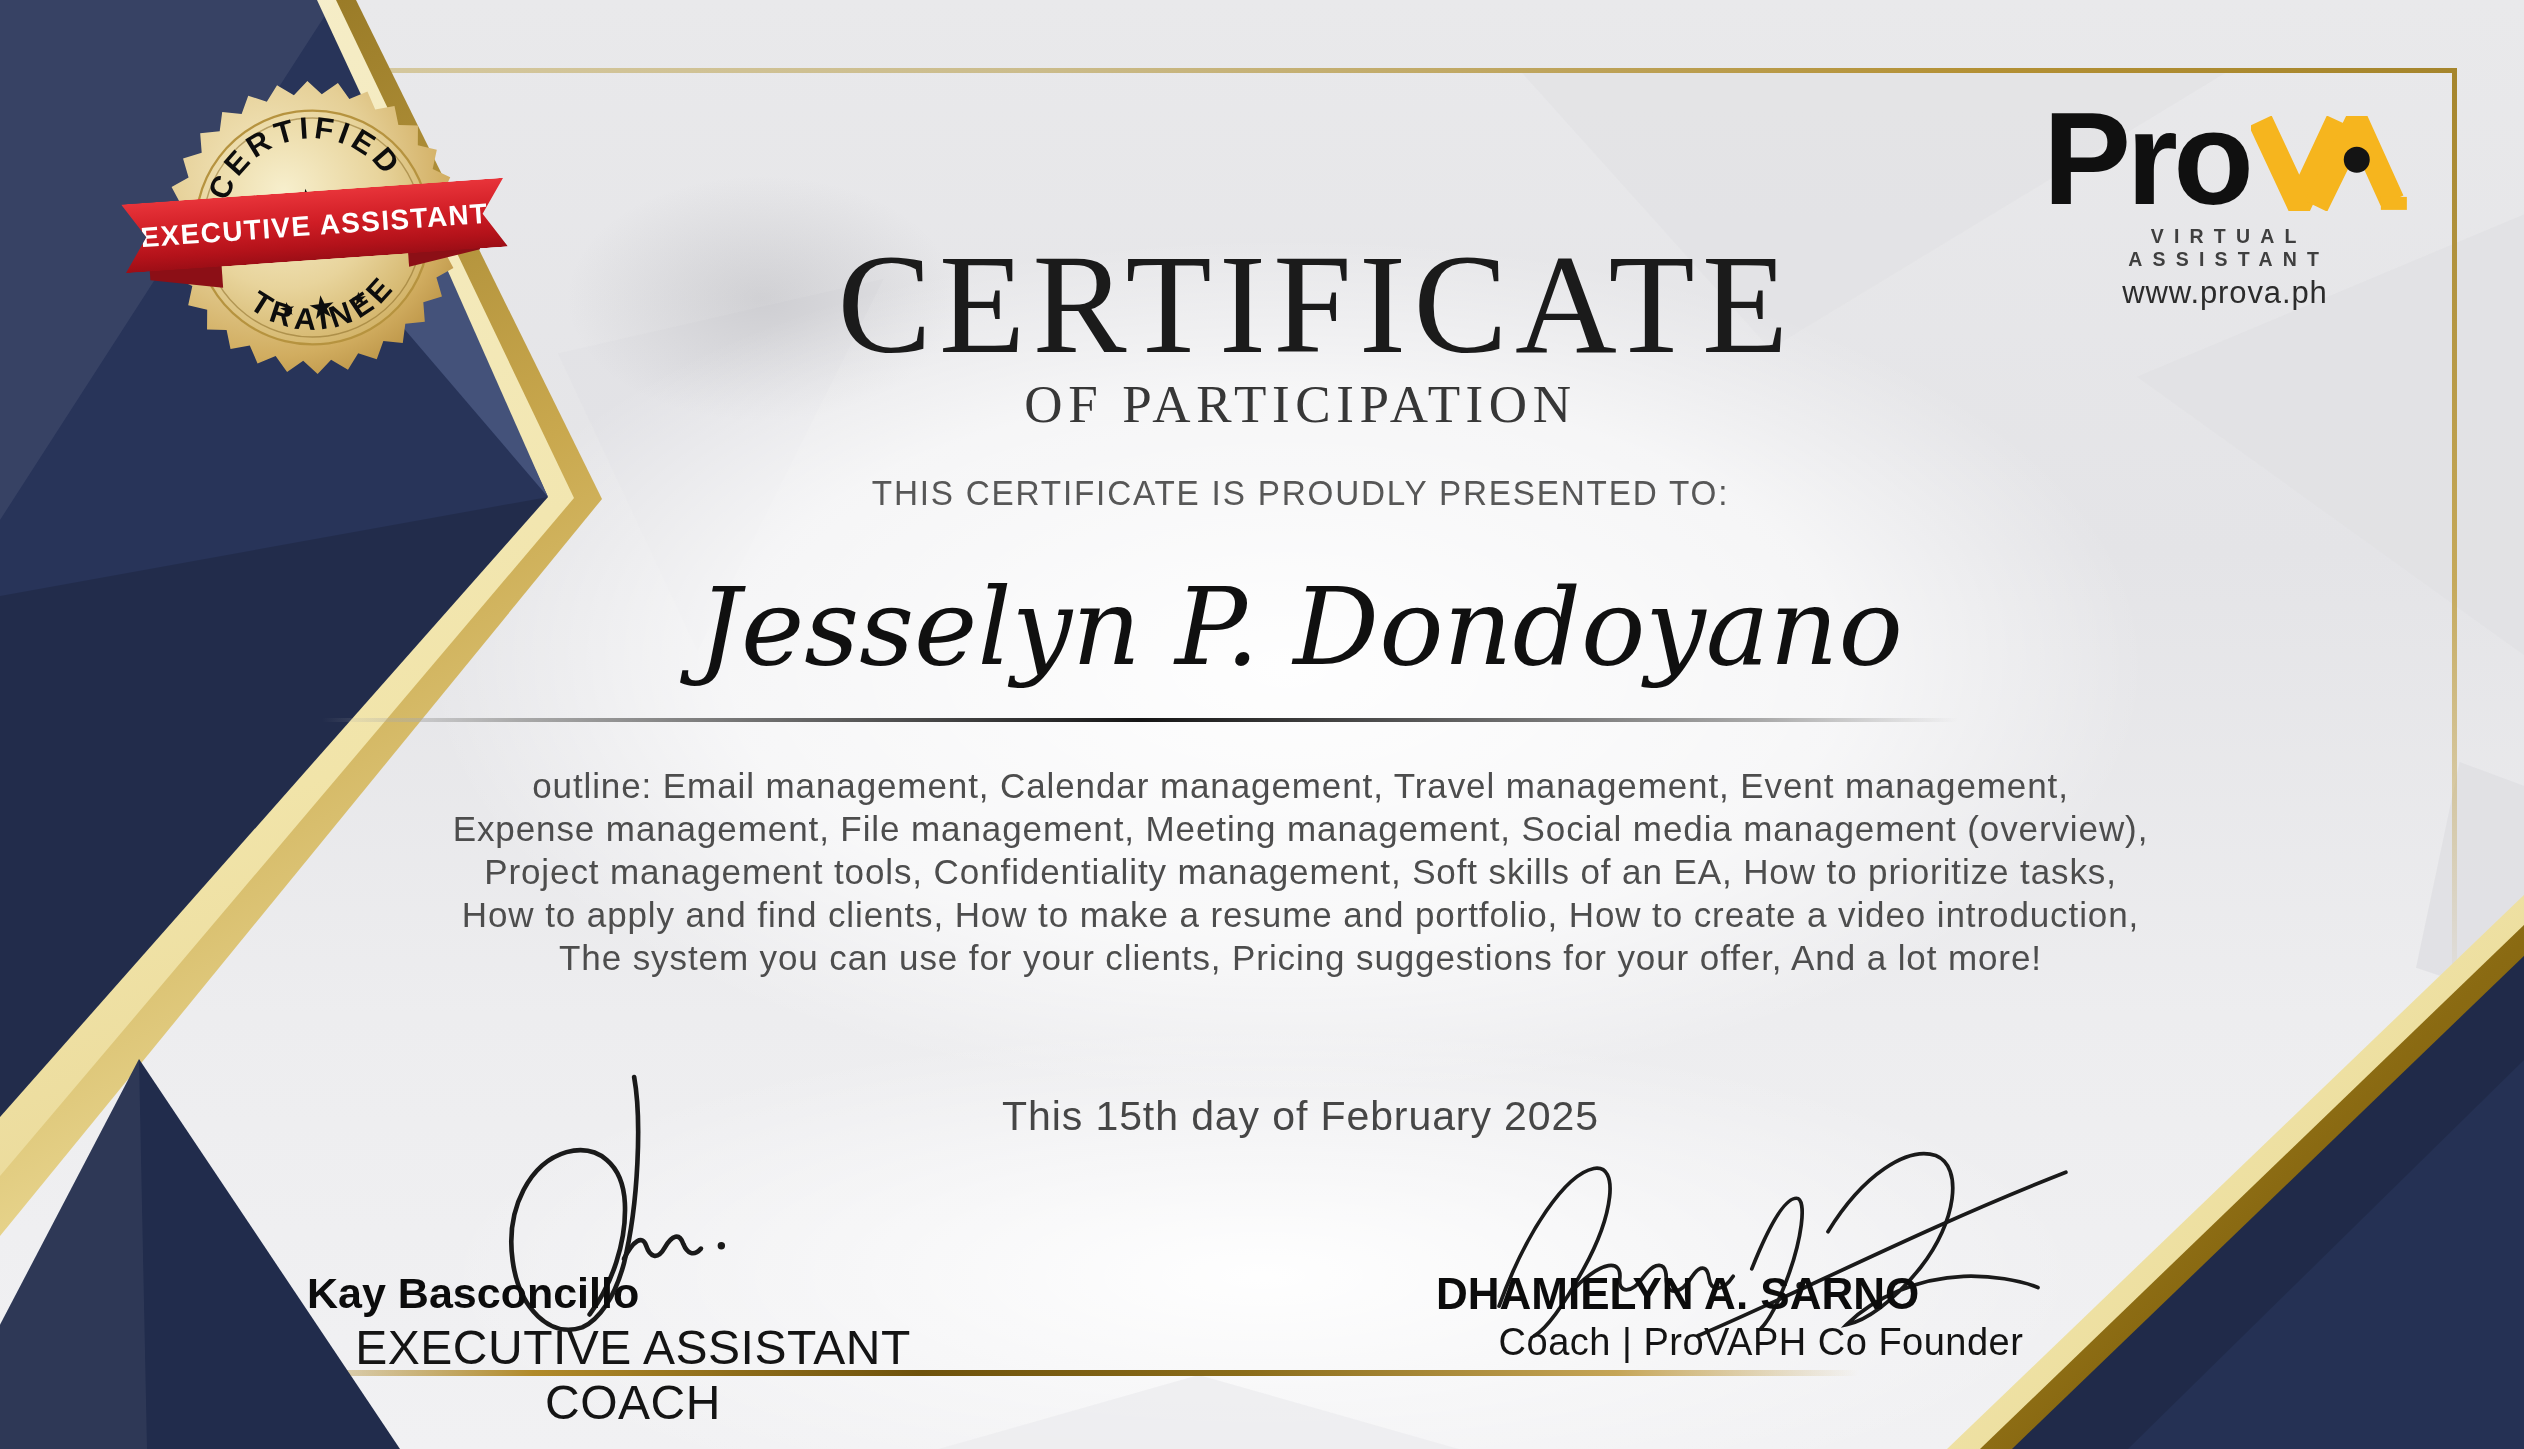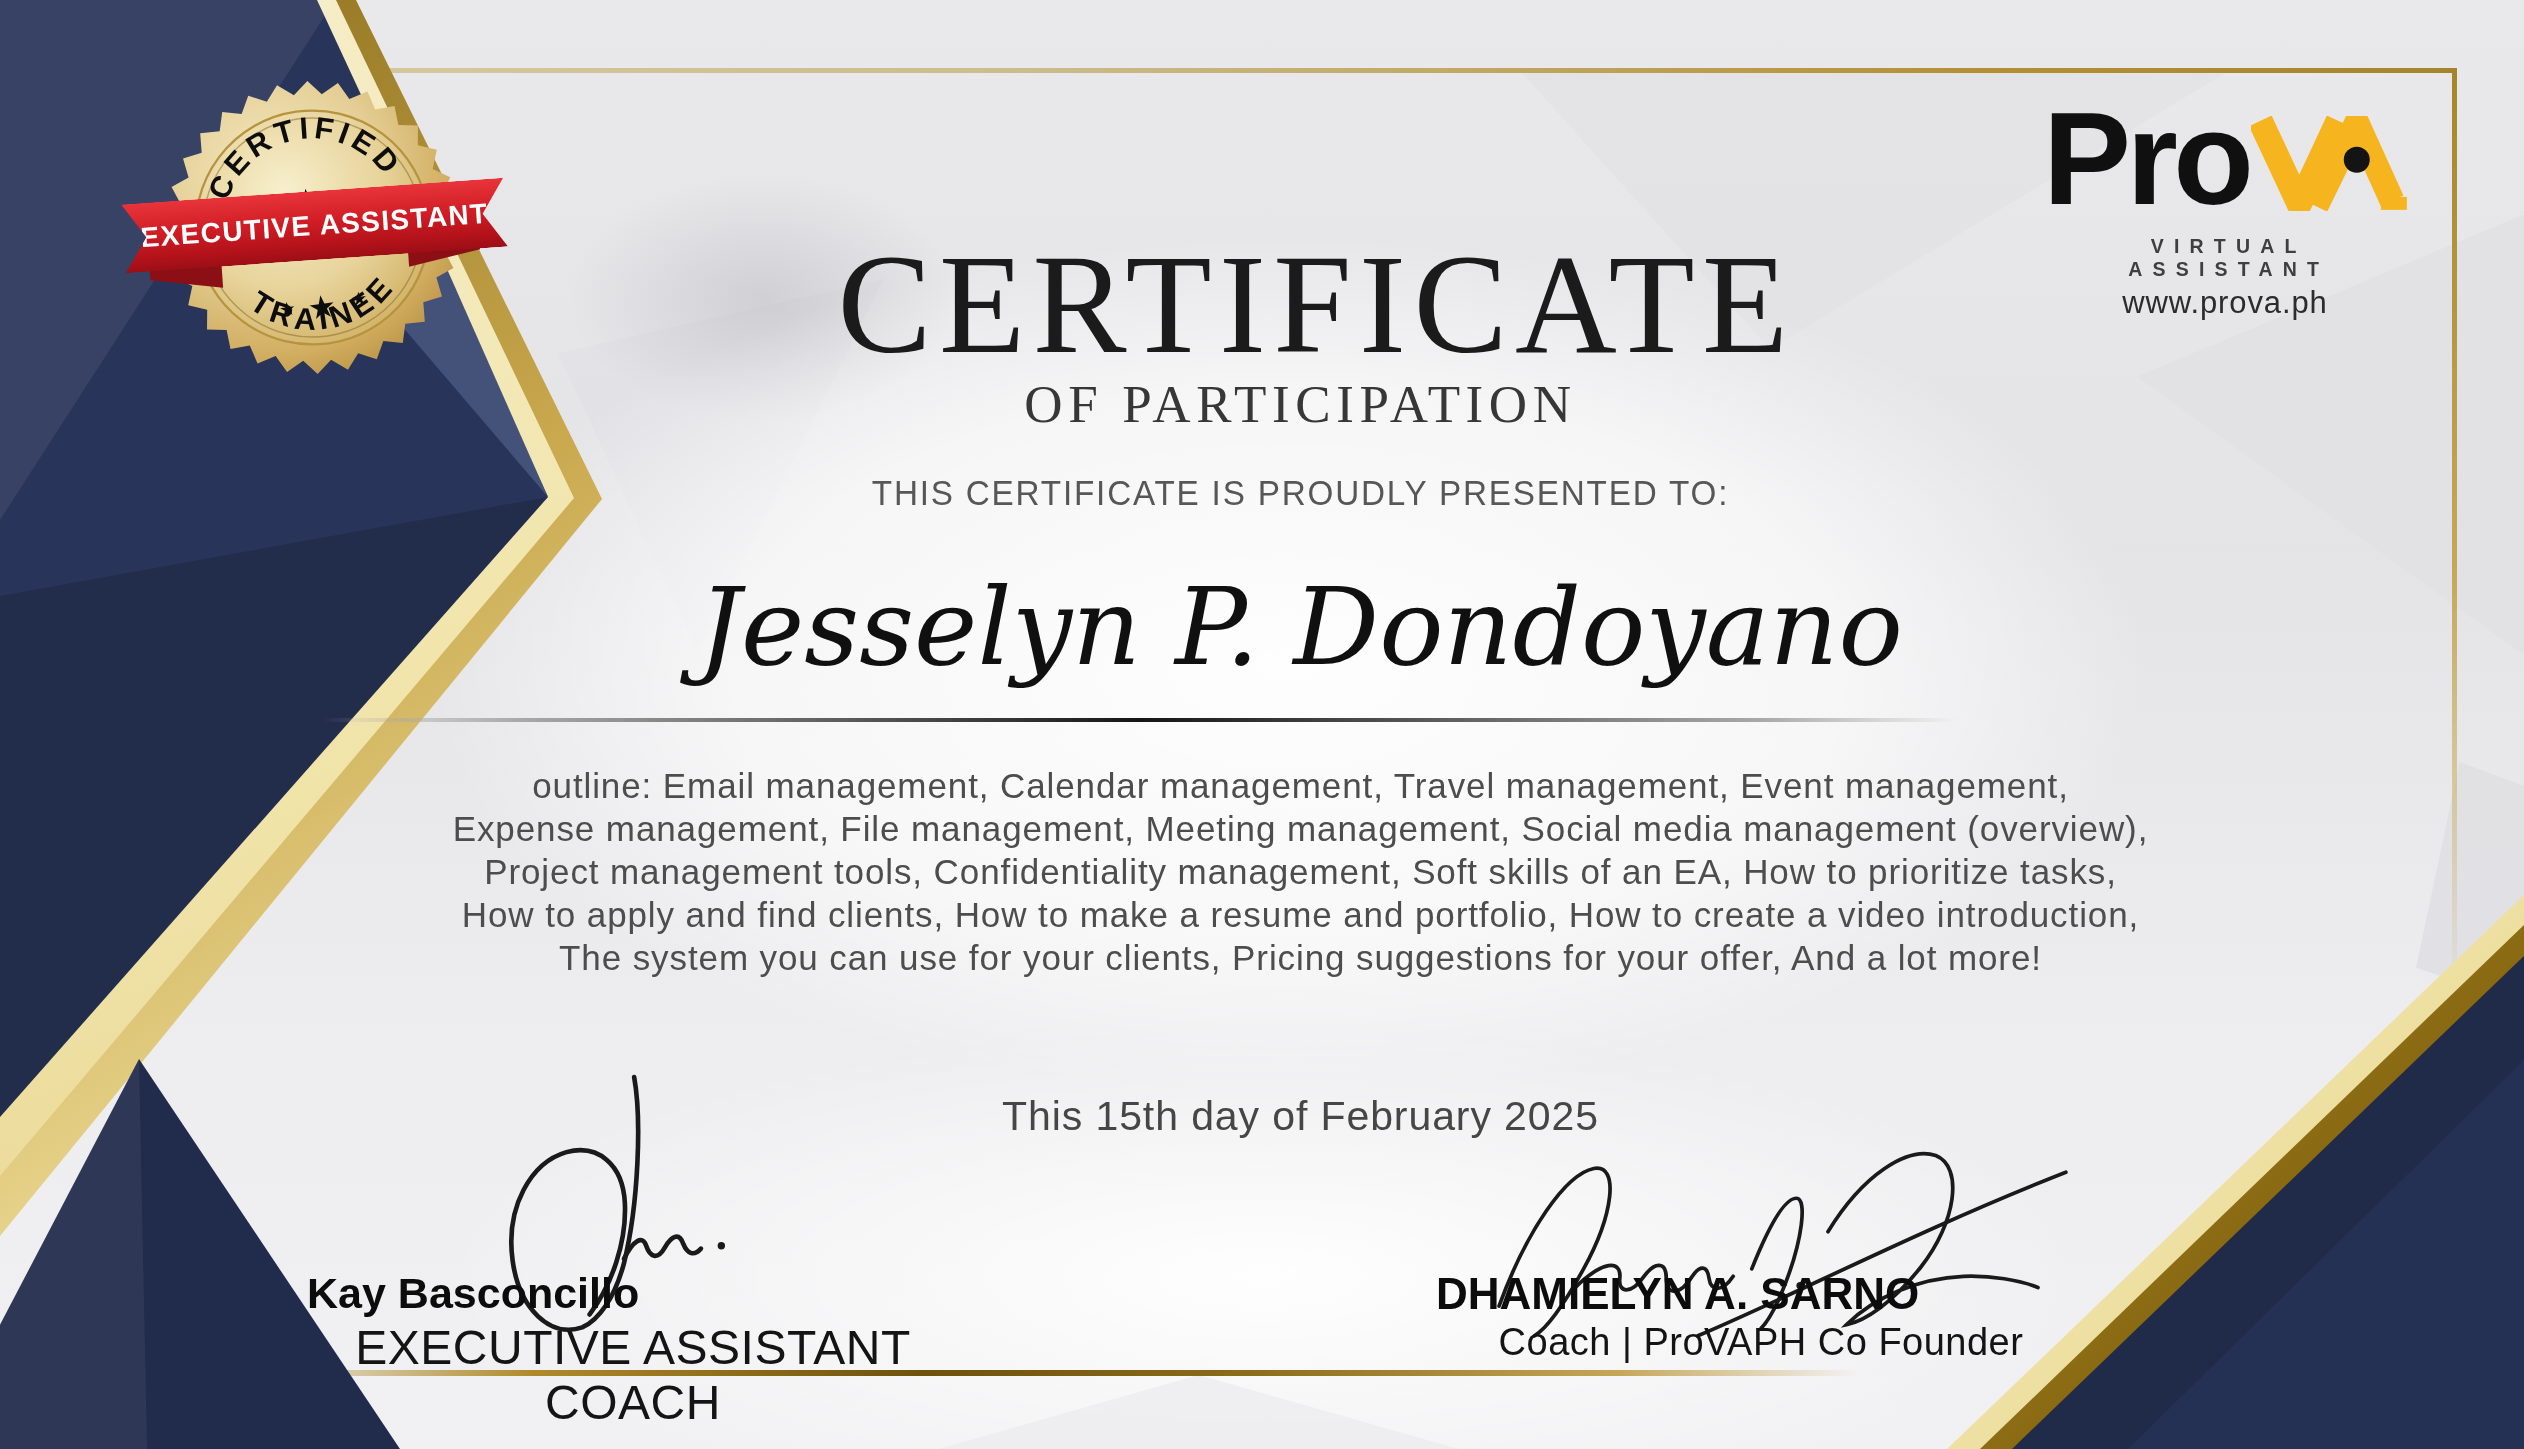--- a/index.html
+++ b/index.html
@@ -83,21 +83,21 @@
     background:linear-gradient(180deg,#e8343a 0%,#d01d25 45%,#b3121a 80%,#9c0e16 100%);
     clip-path:polygon(0% 0%,100% 0%,94% 50%,100% 100%,0% 100%,6% 50%);
     display:flex;align-items:center;justify-content:center;}
   .ribbon-text{color:#ffffff;font-weight:700;font-size:28px;letter-spacing:1.4px;}
 
   
   .logo{left:2043px;top:108px;width:364px;text-align:center;}
   .logo-row{display:flex;align-items:flex-end;justify-content:center;}
   .logo-pro{font-size:132px;line-height:.78;font-weight:800;letter-spacing:-4.6px;color:#101010;}
   .logo-va{width:160px;height:95px;margin-left:1.9px;}
-  .logo-tagline{margin-top:24px;font-size:19.5px;font-weight:700;letter-spacing:10.2px;
+  .logo-tagline{margin-top:14px;font-size:19.5px;font-weight:700;letter-spacing:10.2px;
     color:#3f3f3f;padding-left:7.4px;}
   .logo-site{margin-top:3.7px;font-size:31px;font-weight:400;letter-spacing:0.9px;color:#2c2c2c;}
 
   
   .content{left:167px;top:0;width:2267px;height:1450px;text-align:center;color:#1c1c1c;}
   .cert-title{position:absolute;left:16px;top:234px;width:100%;
     font-family:"Liberation Serif",serif;font-size:141px;line-height:1;
     letter-spacing:7.4px;color:#1b1b1b;}
   .cert-sub{position:absolute;left:0;top:374px;width:100%;
     font-family:"Liberation Serif",serif;font-size:53px;letter-spacing:5.6px;color:#373737;}

